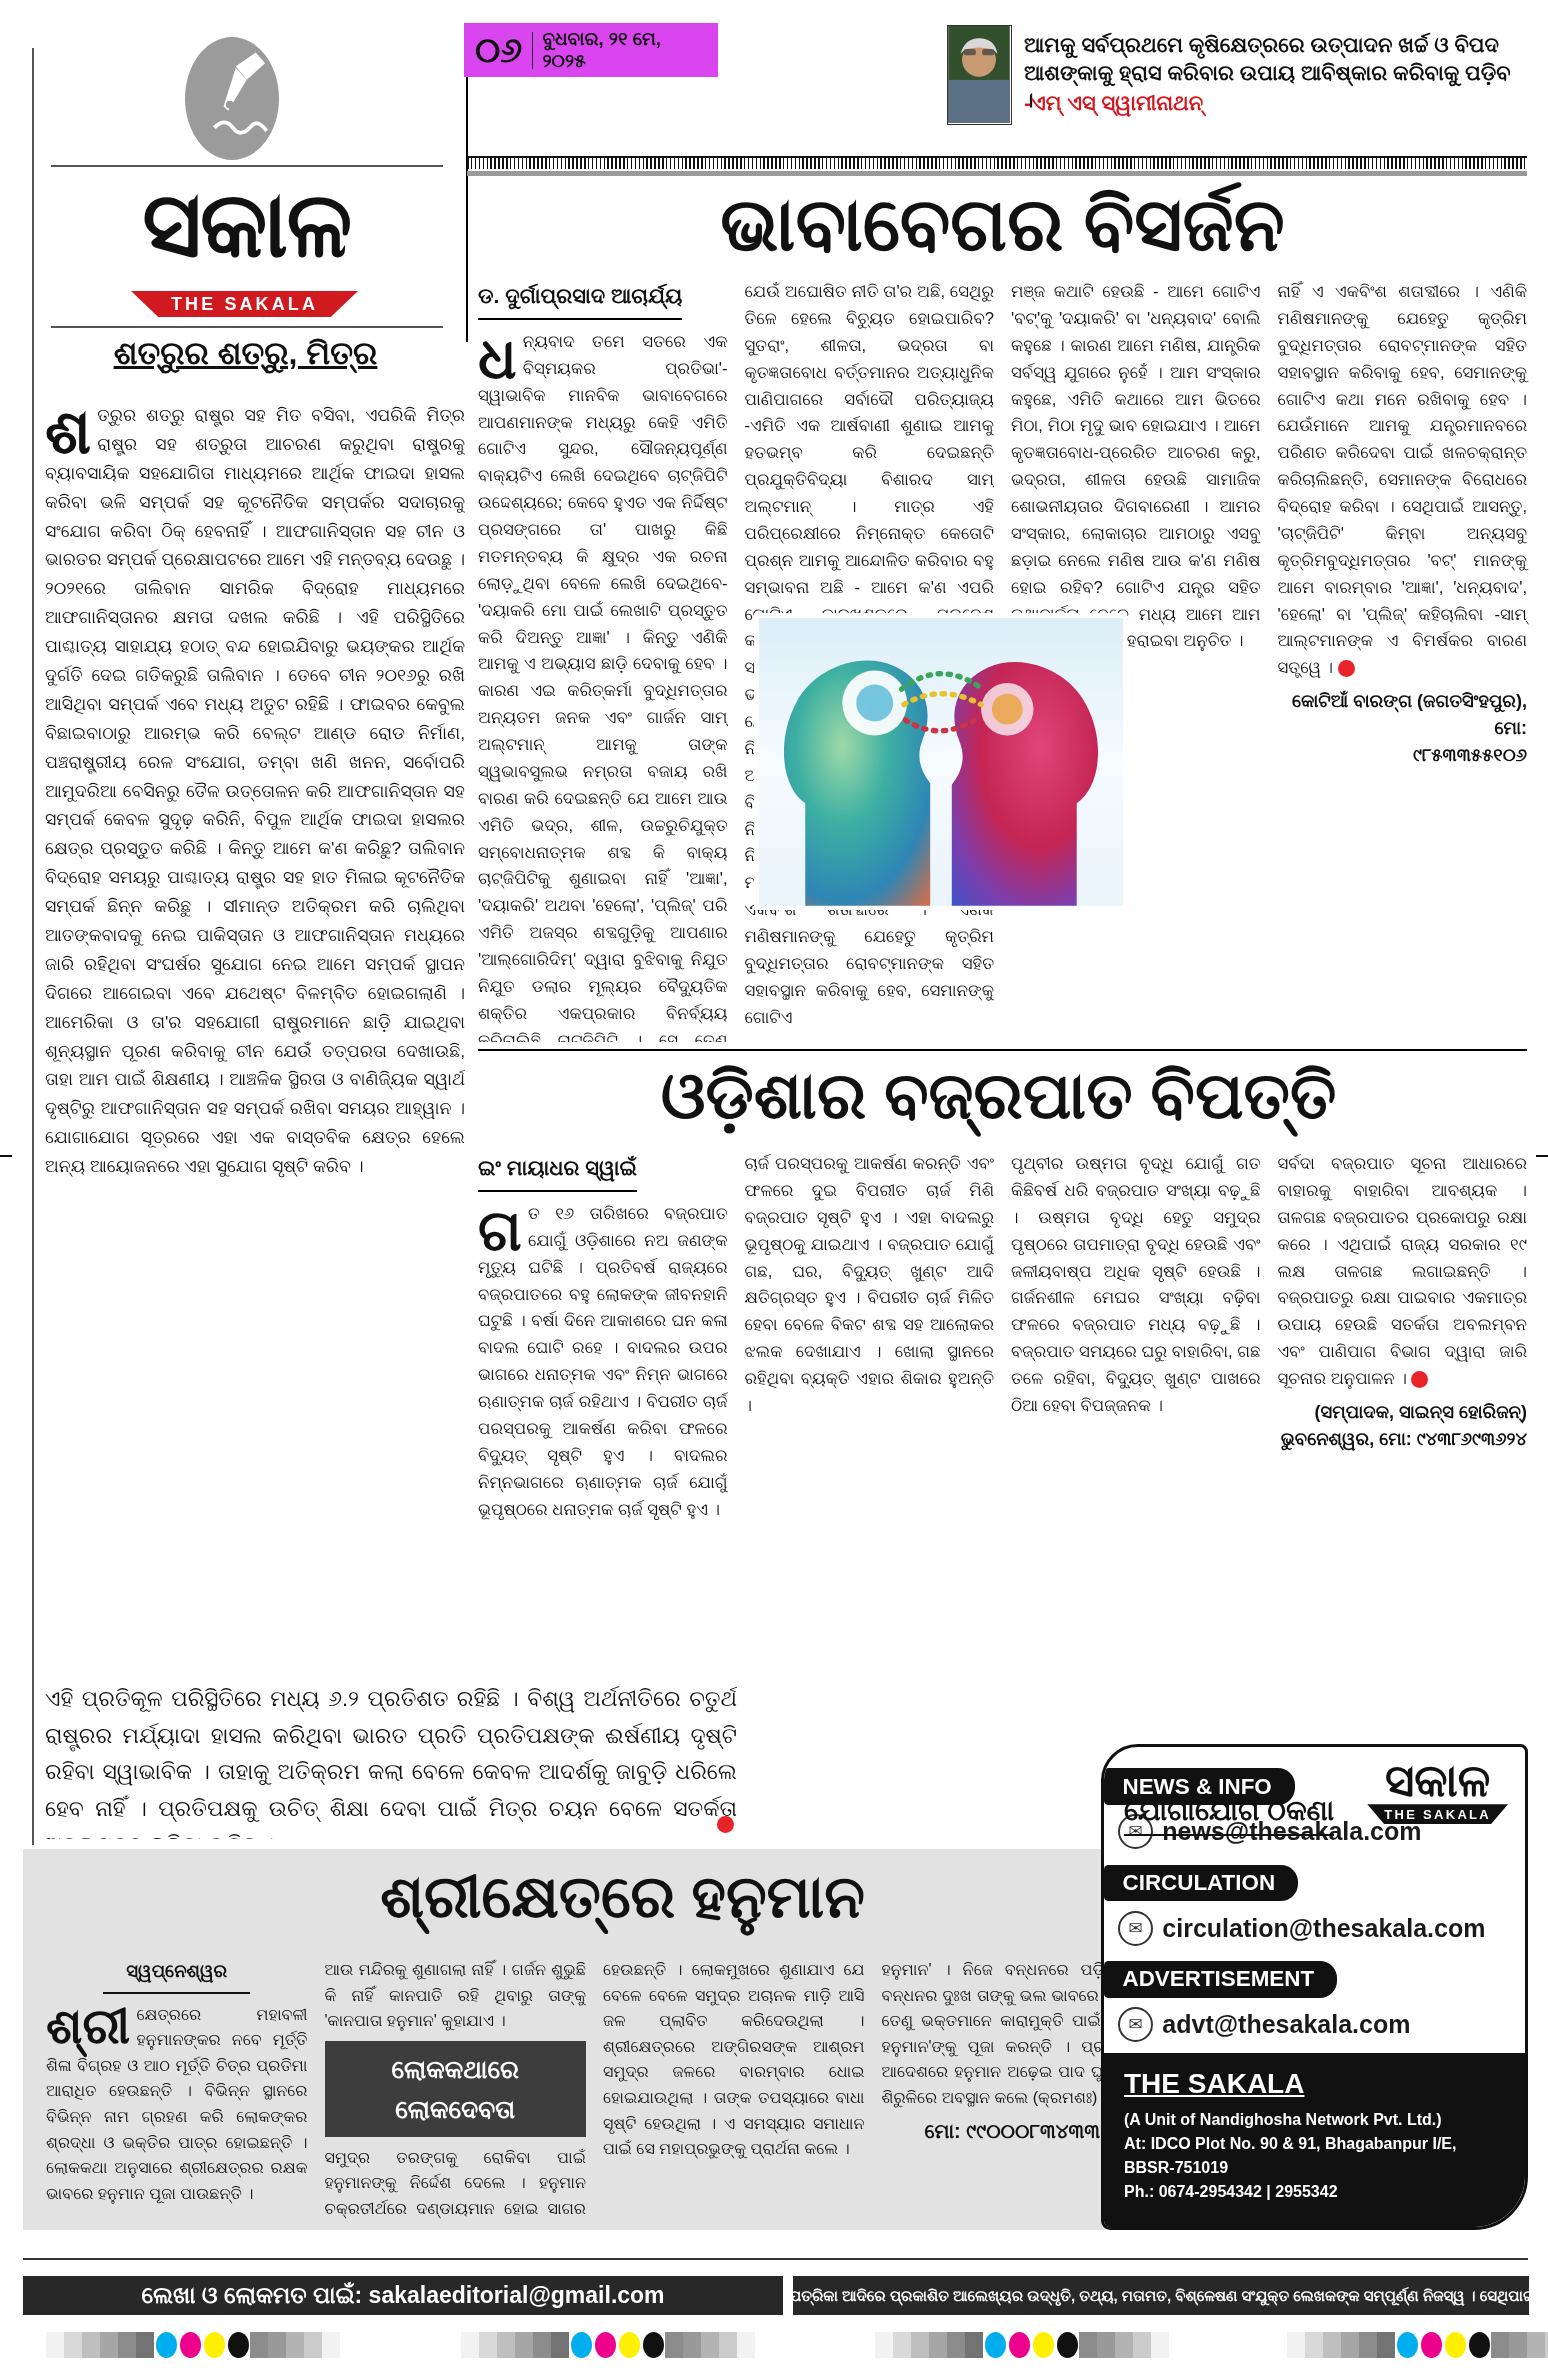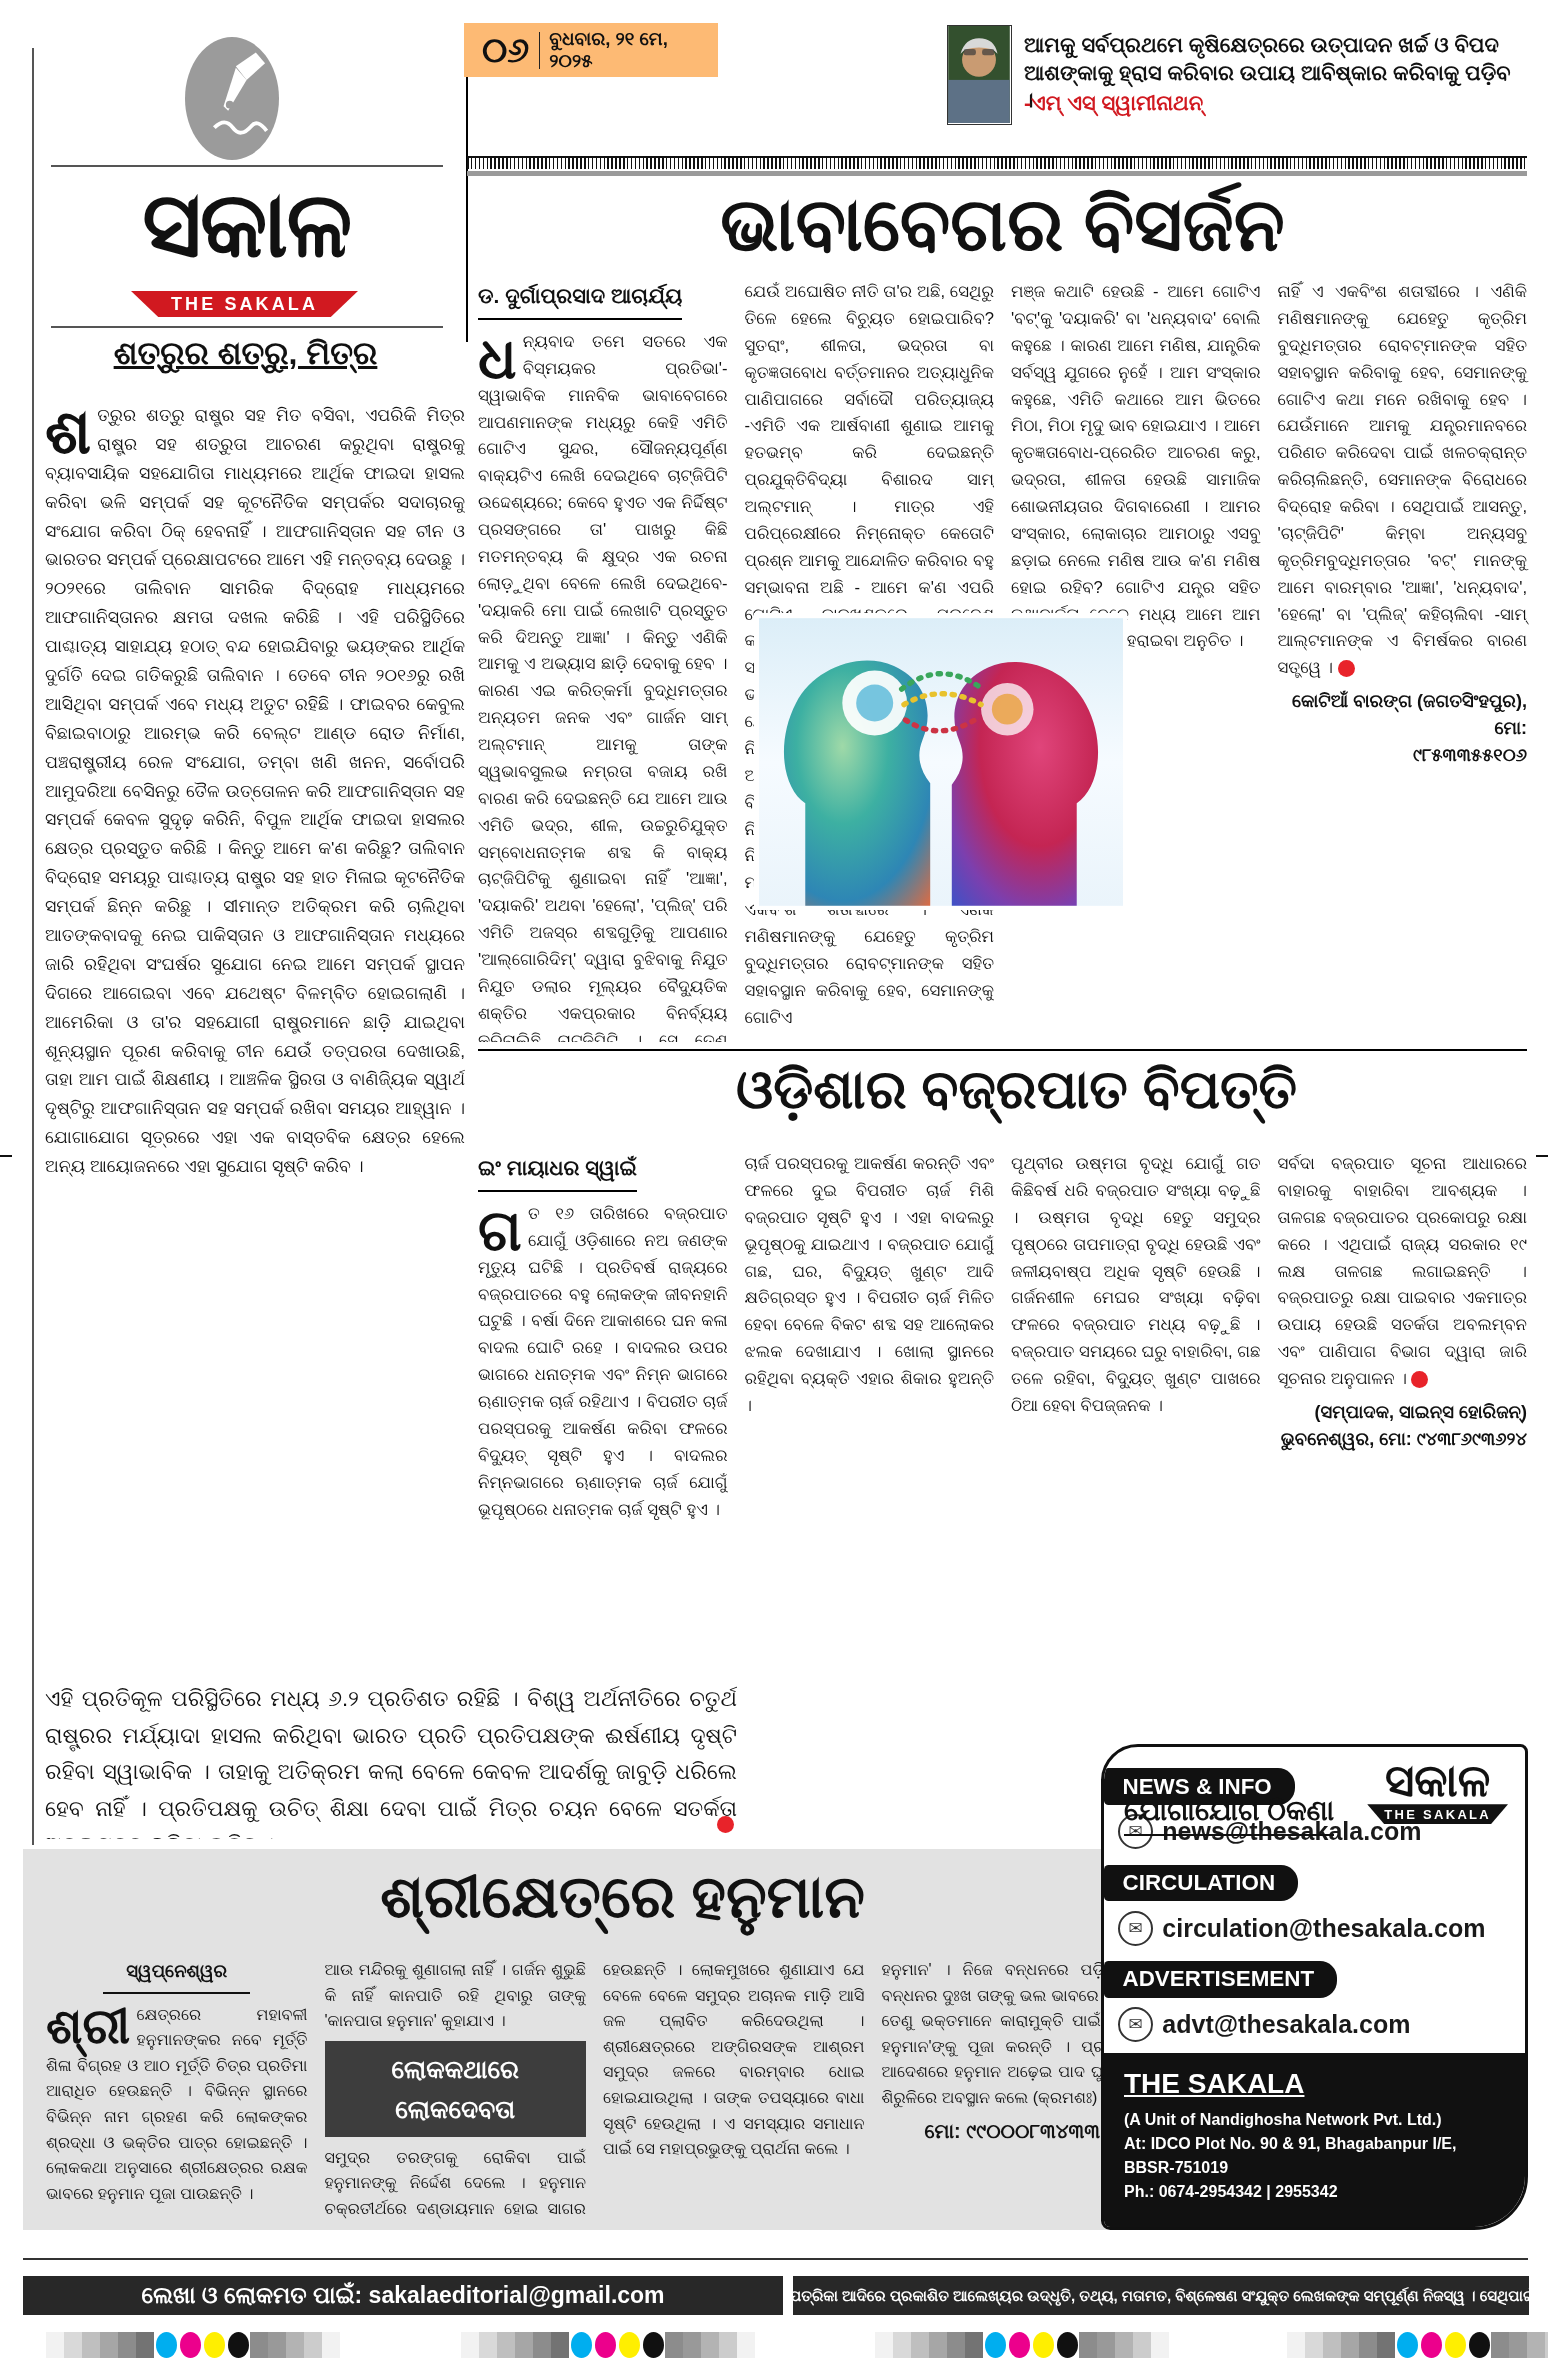--- a/index.html
+++ b/index.html
@@ -16,22 +16,22 @@
   .logo-oval{left:185px;top:37px;width:94px;height:123px;background:#9b9b9b;border-radius:50%;}
   .m-rule{left:51px;width:392px;height:2.3px;background:#555;}
   .masthead-name{left:23px;top:168px;width:447px;font-size:91px;font-weight:bold;letter-spacing:-1.5px;line-height:1.25;}
   .red-banner{left:131px;top:291px;width:227px;height:26px;background:#d11920;
               clip-path:polygon(0 0,100% 0,88% 100%,12% 100%);
               color:#fff;font-weight:bold;font-size:18px;letter-spacing:3.1px;
               display:flex;align-items:center;justify-content:center;}
   .edit-headline{left:22px;top:335px;width:447px;font-size:32px;font-weight:bold;text-decoration:underline;}
 
   
-  .page-box{left:464px;top:23px;width:254px;height:54px;background:#fdba74;
-            display:flex;align-items:center;padding:0 18px;box-sizing:border-box;gap:9.3px;}
+  .page-box{left:464px;top:23px;width:254px;height:54px;background:#d946ef;
+            display:flex;align-items:center;padding:0 11px;box-sizing:border-box;gap:9.3px;}
   .page-no{font-size:35px;font-weight:bold;}
   .page-box .vdiv{width:1.5px;height:37px;background:#222;}
   .page-date{font-size:18.5px;font-weight:bold;}
 
   
   .quote-photo{left:947px;top:25.4px;width:65px;height:100px;border:1.5px solid #333;box-sizing:border-box;}
   .quote-text{left:1024px;top:31px;width:494px;font-size:21px;font-weight:bold;line-height:1.32;}
   .quote-author{left:1024px;top:91px;width:494px;font-size:21px;font-weight:bold;color:#d11920;}
 
   
@@ -47,21 +47,21 @@
   .byline{font-weight:bold;font-size:21px;border-bottom:2.3px solid #000;display:inline-block;padding-bottom:4.6px;margin-bottom:9.3px;}
   .dropcap{float:left;font-size:57px;line-height:.85;font-weight:bold;padding:4.6px 6.2px 0 0;}
   .end-dot{display:inline-block;width:17px;height:17px;border-radius:50%;background:#e8232a;vertical-align:middle;margin-left:4.6px;}
   .credit{font-weight:bold;font-size:18px;text-align:right;line-height:1.5;margin-top:6.2px;}
 
   .main-cols{left:478px;top:279px;width:1049px;height:763px;}
   .main-cols .col{height:763px;}
   .center-art{left:754px;top:613px;width:373px;height:297px;background:#fff;padding:4.6px;box-sizing:border-box;}
 
   .sep-rule{left:478px;top:1049px;width:1049px;height:1.5px;background:#000;}
-  .headline-lightning{left:492px;top:1058px;width:1049px;font-size:54px;font-weight:bold;}
+  .headline-lightning{left:474px;top:1058px;width:1049px;font-size:65px;font-weight:bold;}
   .lightning-cols{left:478px;top:1151px;width:1049px;height:551px;}
   .lightning-cols .col{height:551px;}
 
   .edit-col{left:45px;top:401px;width:420px;height:1257px;font-size:17.4px;line-height:1.66;}
   .edit-col .dropcap{font-size:62px;}
   .edit-conclusion{left:45px;top:1681px;width:692px;height:158px;font-size:22px;line-height:1.66;}
 
   
   .gray-panel{left:23px;top:1849px;width:1143px;height:381px;background:#e2e2e2;}
   .hanuman-headline{left:0;top:14px;width:100%;font-size:59px;font-weight:bold;padding-left:28px;}

